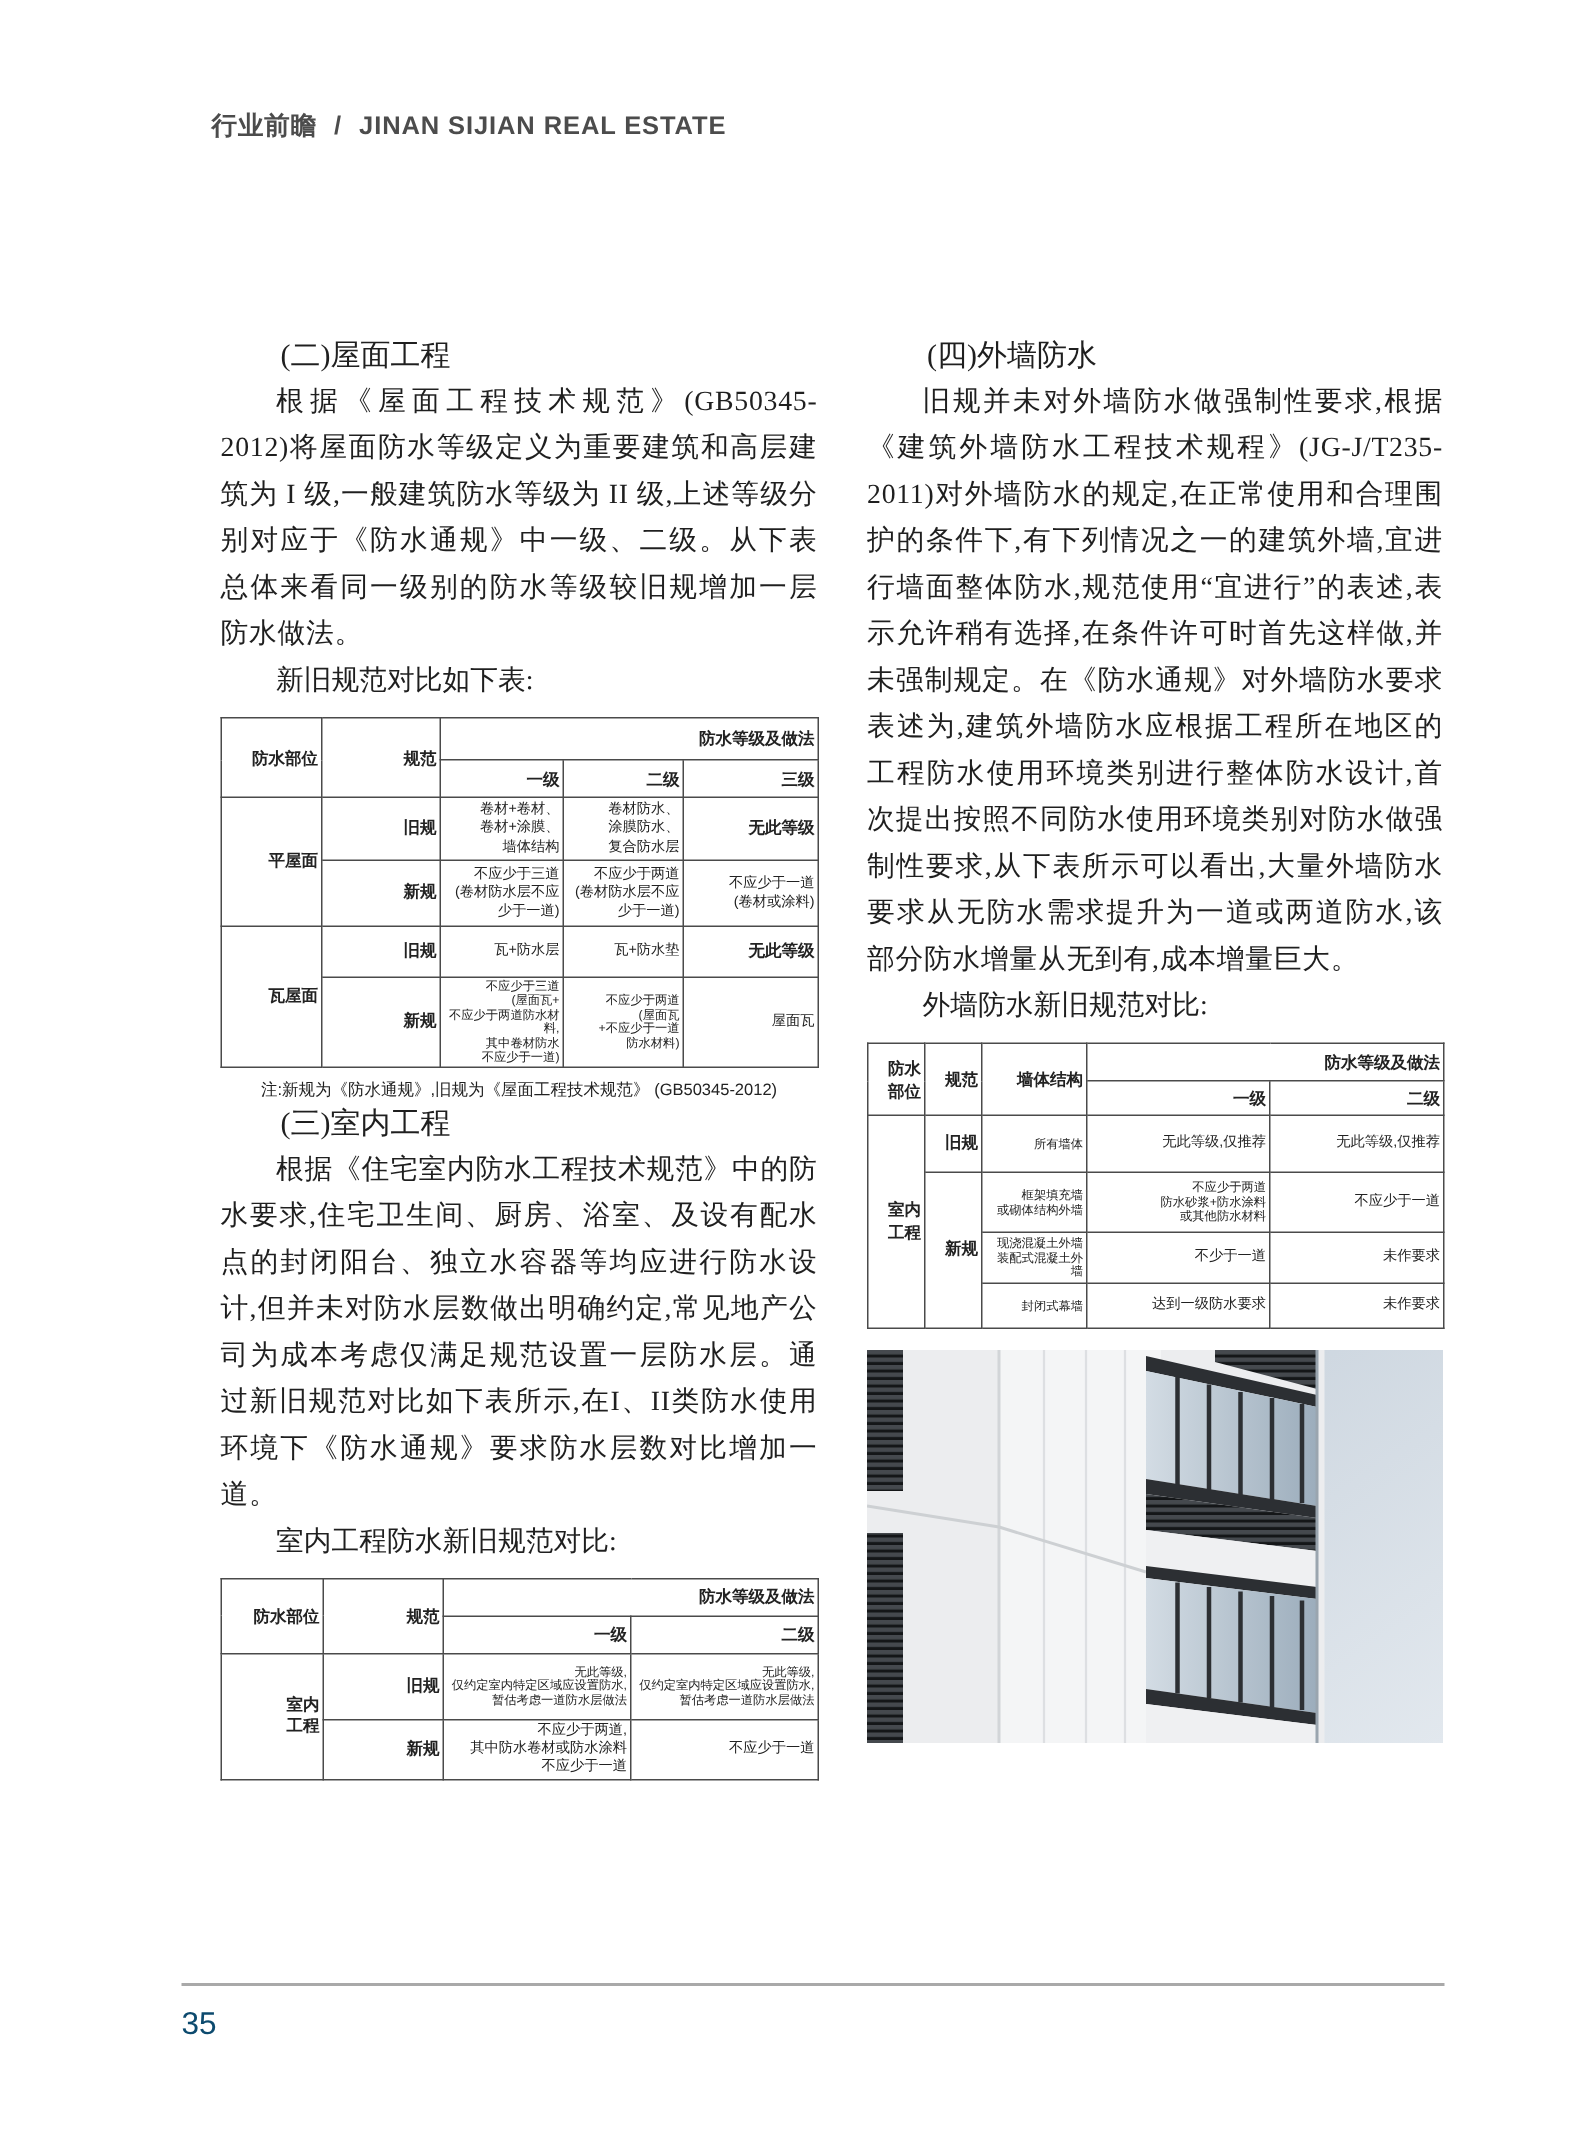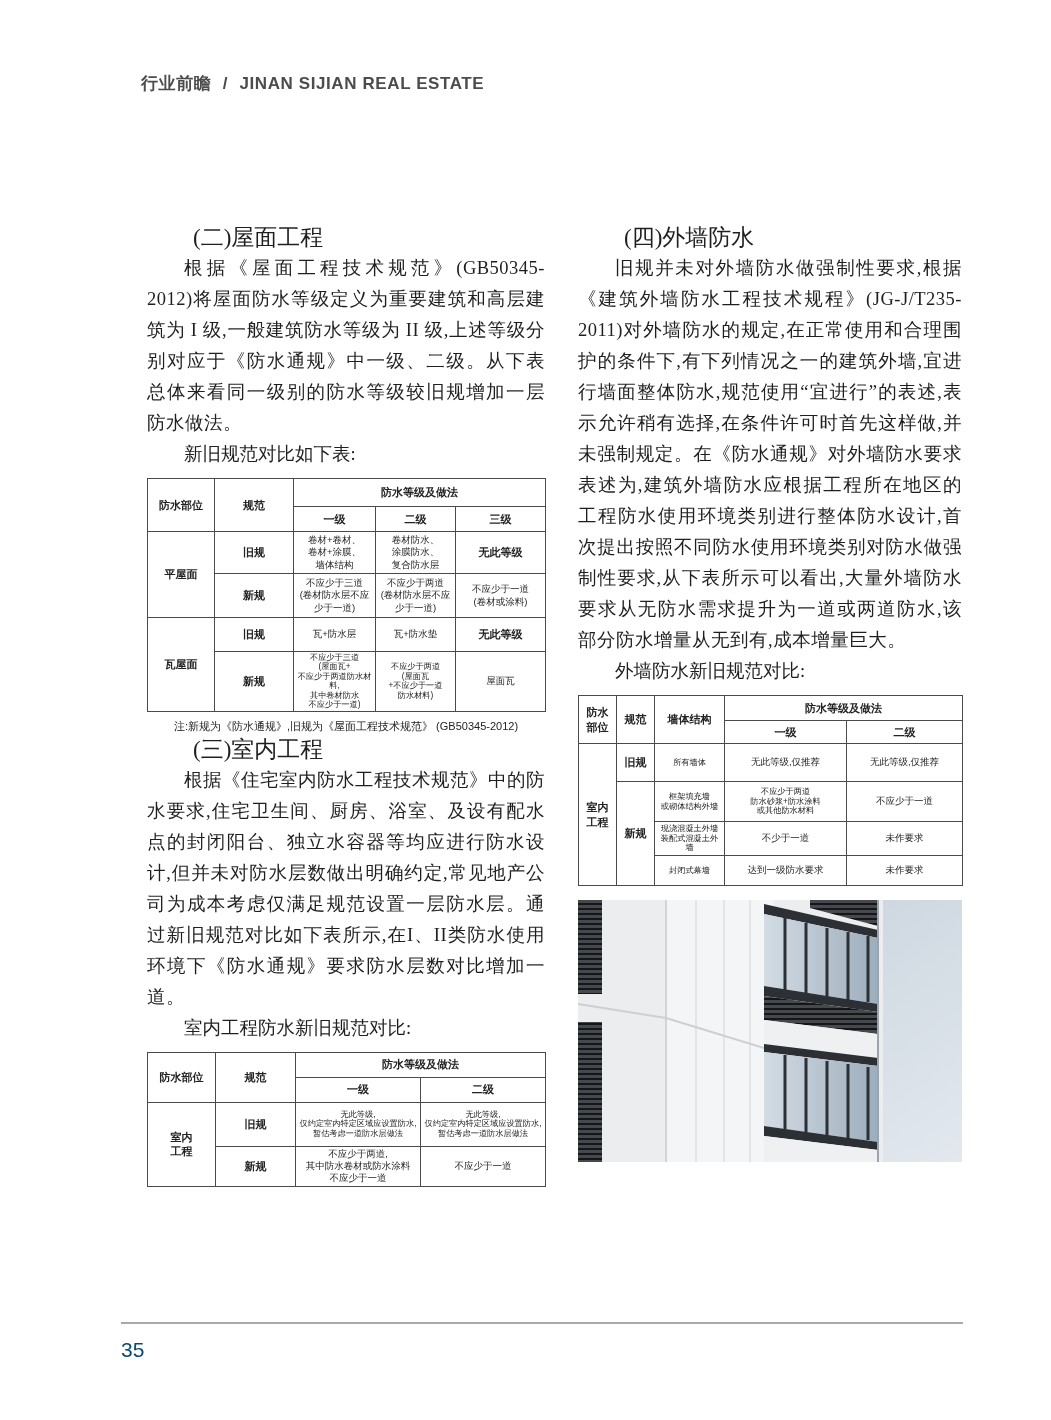--- a/index.html
+++ b/index.html
@@ -13,39 +13,39 @@
     position:absolute; left:121px; top:72px;
     font-family:"Liberation Sans","DejaVu Sans",sans-serif;
     font-weight:bold; font-size:17px; color:#4c4c4c; letter-spacing:.6px;margin-left:20px;
   }
   .hdr .sep { margin:0 6px; color:#4c4c4c; }
   
   .col { position:absolute; top:222px; }
   .col-left  { left:147px; width:398px; }
   .col-right { left:578px; width:384px; }
   .col h3 {
-    margin:0; font-size:23px; font-weight:normal; line-height:31px;
+    margin:0; font-size:20px; font-weight:normal; line-height:31px;
     text-indent:2em;
   }
   .col p.body {
     margin:0; font-size:18.5px; line-height:31px; text-align:justify;
     text-indent:2em; letter-spacing:.5px;
   }
   .col p.leadin {
     margin:0; font-size:18.5px; line-height:31px; text-indent:2em;
   }
   .gap-top { margin-top:22px; }
   
   table.cmp {
     border-collapse:collapse; table-layout:fixed; width:100%;
     font-family:"Liberation Sans","DejaVu Sans",sans-serif; color:#222;
     margin-top:8px;
   }
   table.cmp th, table.cmp td {
-    border:1px solid #4a4a4a; text-align:center; vertical-align:middle;
+    border:1px solid #4a4a4a; text-align:right; vertical-align:middle;
     padding:1px 2px; white-space:pre-line; overflow:hidden;
   }
   table.cmp th { font-size:11px; font-weight:600; }
   table.cmp td { font-size:9.5px; line-height:1.3; font-weight:400; }
   table.cmp td.lbl { font-size:11px; font-weight:600;font-family:Liberation Serif, serif; }
   table.cmp td.dense { font-size:8.2px; line-height:1.15; }
   
   #t1 tr.h1{height:28px}#t1 tr.h2{height:25px}#t1 tr.r1{height:42px}
   #t1 tr.r2{height:44px}#t1 tr.r3{height:34px}#t1 tr.r4{height:50px}
   #t2 tr.h1{height:25px}#t2 tr.h2{height:25px}#t2 tr.r1{height:44px}#t2 tr.r2{height:40px}

